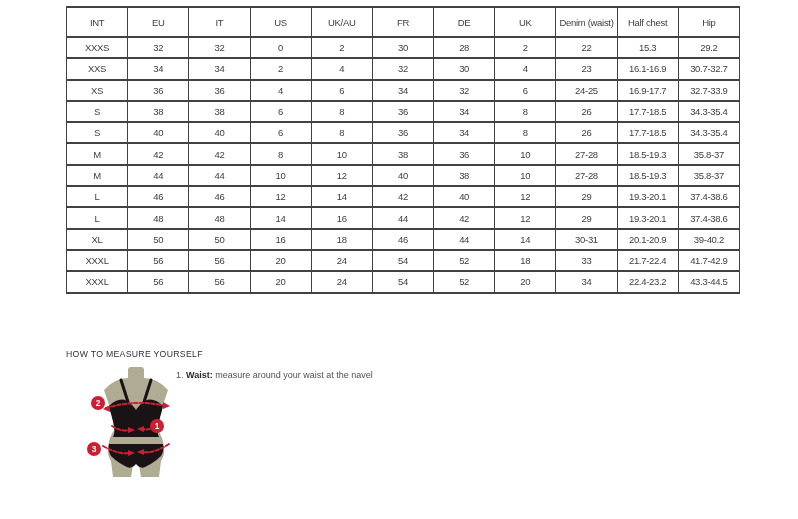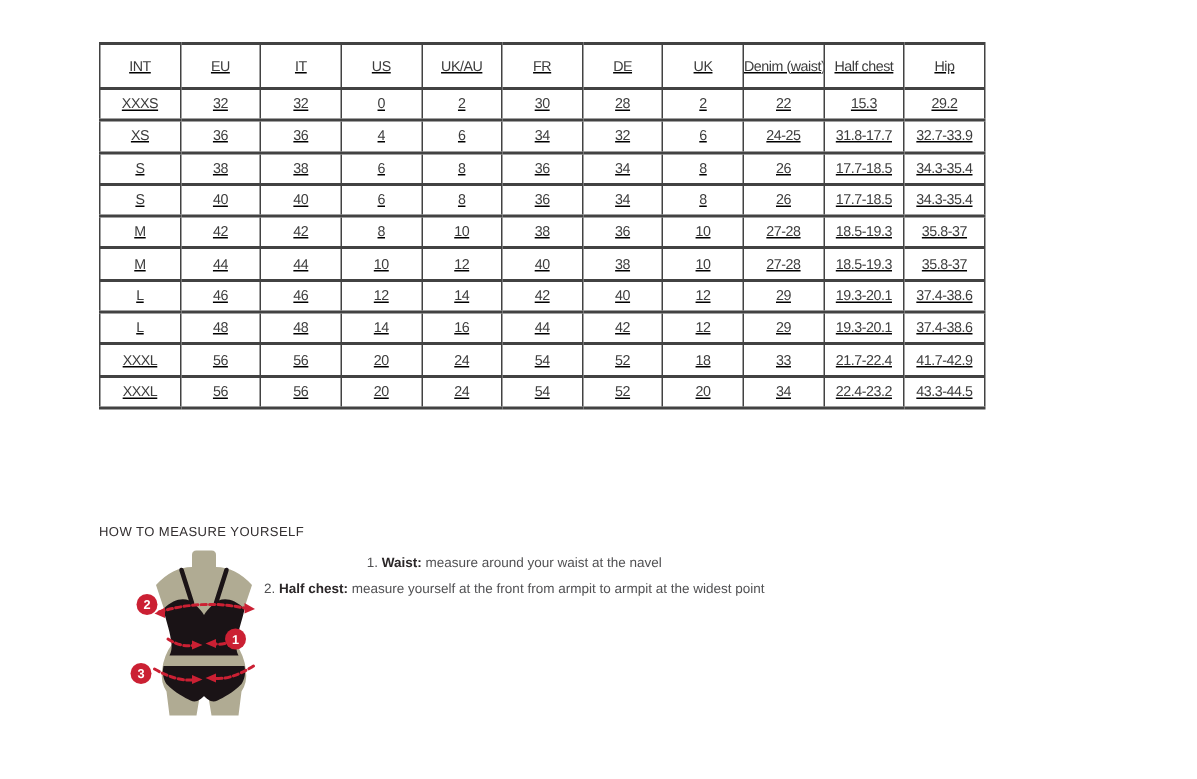--- a/index.html
+++ b/index.html
@@ -15,25 +15,24 @@
   html, body {
     width: 798px; height: 519px;
     background: #ffffff;
     font-family: "Liberation Sans", sans-serif;
     overflow: hidden;
     position: relative;
   }
   
   .size-table {
     position: absolute;
-    left: 66px; top: 28px;
-    width: 591px;
+    left: 66px; top: 6px;
+    width: 674px;
     border-collapse: collapse;
     table-layout: fixed;
-    text-decoration: underline;
   }
   .size-table th, .size-table td {
     border-left: 1px solid var(--border);
     border-right: 1px solid var(--border);
     border-top: 2px solid var(--border);
     border-bottom: 2px solid var(--border);
     text-align: center;
     vertical-align: middle;
     font-size: 9.5px;
     font-weight: normal;
@@ -52,21 +51,20 @@
     font-size: 8.7px;
     font-weight: normal;
     letter-spacing: 0.3px;
     color: var(--heading-text);
   }
   .measure-list {
     position: absolute;
     left: 176px; top: 369px;
     font-size: 9px;
     color: var(--list-text);
-    text-align: center;
   }
   .measure-item { height: 17.4px; line-height: 13px; white-space: nowrap; }
   .measure-item .m-label { color: #2b2728; font-weight: bold; }
   .figure-wrap {
     position: absolute;
     left: 75px; top: 365px;
     width: 130px; height: 140px;
   }
   svg .mannequin { fill: var(--mannequin); }
   svg .suit { fill: var(--suit); }
@@ -109,30 +107,43 @@
         <td>0</td>
         <td>2</td>
         <td>30</td>
         <td>28</td>
         <td>2</td>
         <td>22</td>
         <td>15.3</td>
         <td>29.2</td>
       </tr>
       <tr>
+        <td>XXS</td>
+        <td>34</td>
+        <td>34</td>
+        <td>2</td>
+        <td>4</td>
+        <td>32</td>
+        <td>30</td>
+        <td>4</td>
+        <td>23</td>
+        <td>16.1-16.9</td>
+        <td>30.7-32.7</td>
+      </tr>
+      <tr>
         <td>XS</td>
         <td>36</td>
         <td>36</td>
         <td>4</td>
         <td>6</td>
         <td>34</td>
         <td>32</td>
         <td>6</td>
         <td>24-25</td>
-        <td>31.8-17.7</td>
+        <td>16.9-17.7</td>
         <td>32.7-33.9</td>
       </tr>
       <tr>
         <td>S</td>
         <td>38</td>
         <td>38</td>
         <td>6</td>
         <td>8</td>
         <td>36</td>
         <td>34</td>
@@ -198,20 +209,33 @@
         <td>48</td>
         <td>48</td>
         <td>14</td>
         <td>16</td>
         <td>44</td>
         <td>42</td>
         <td>12</td>
         <td>29</td>
         <td>19.3-20.1</td>
         <td>37.4-38.6</td>
+      </tr>
+      <tr>
+        <td>XL</td>
+        <td>50</td>
+        <td>50</td>
+        <td>16</td>
+        <td>18</td>
+        <td>46</td>
+        <td>44</td>
+        <td>14</td>
+        <td>30-31</td>
+        <td>20.1-20.9</td>
+        <td>39-40.2</td>
       </tr>
       <tr>
         <td>XXXL</td>
         <td>56</td>
         <td>56</td>
         <td>20</td>
         <td>24</td>
         <td>54</td>
         <td>52</td>
         <td>18</td>
@@ -282,14 +306,13 @@
     </g>
     <g>
       <circle class="badge-circle" cx="19" cy="84" r="7"></circle>
       <text class="badge-num" x="19" y="87">3</text>
     </g>
   </svg>
 </div>
 
 <div class="measure-list" id="measure-list">
     <div class="measure-item"><span>1. </span><span class="m-label">Waist:</span><span> measure around your waist at the navel</span></div>
-    <div class="measure-item"><span>2. </span><span class="m-label">Half chest:</span><span> measure yourself at the front from armpit to armpit at the widest point</span></div>
   </div>
 
 </body></html>

